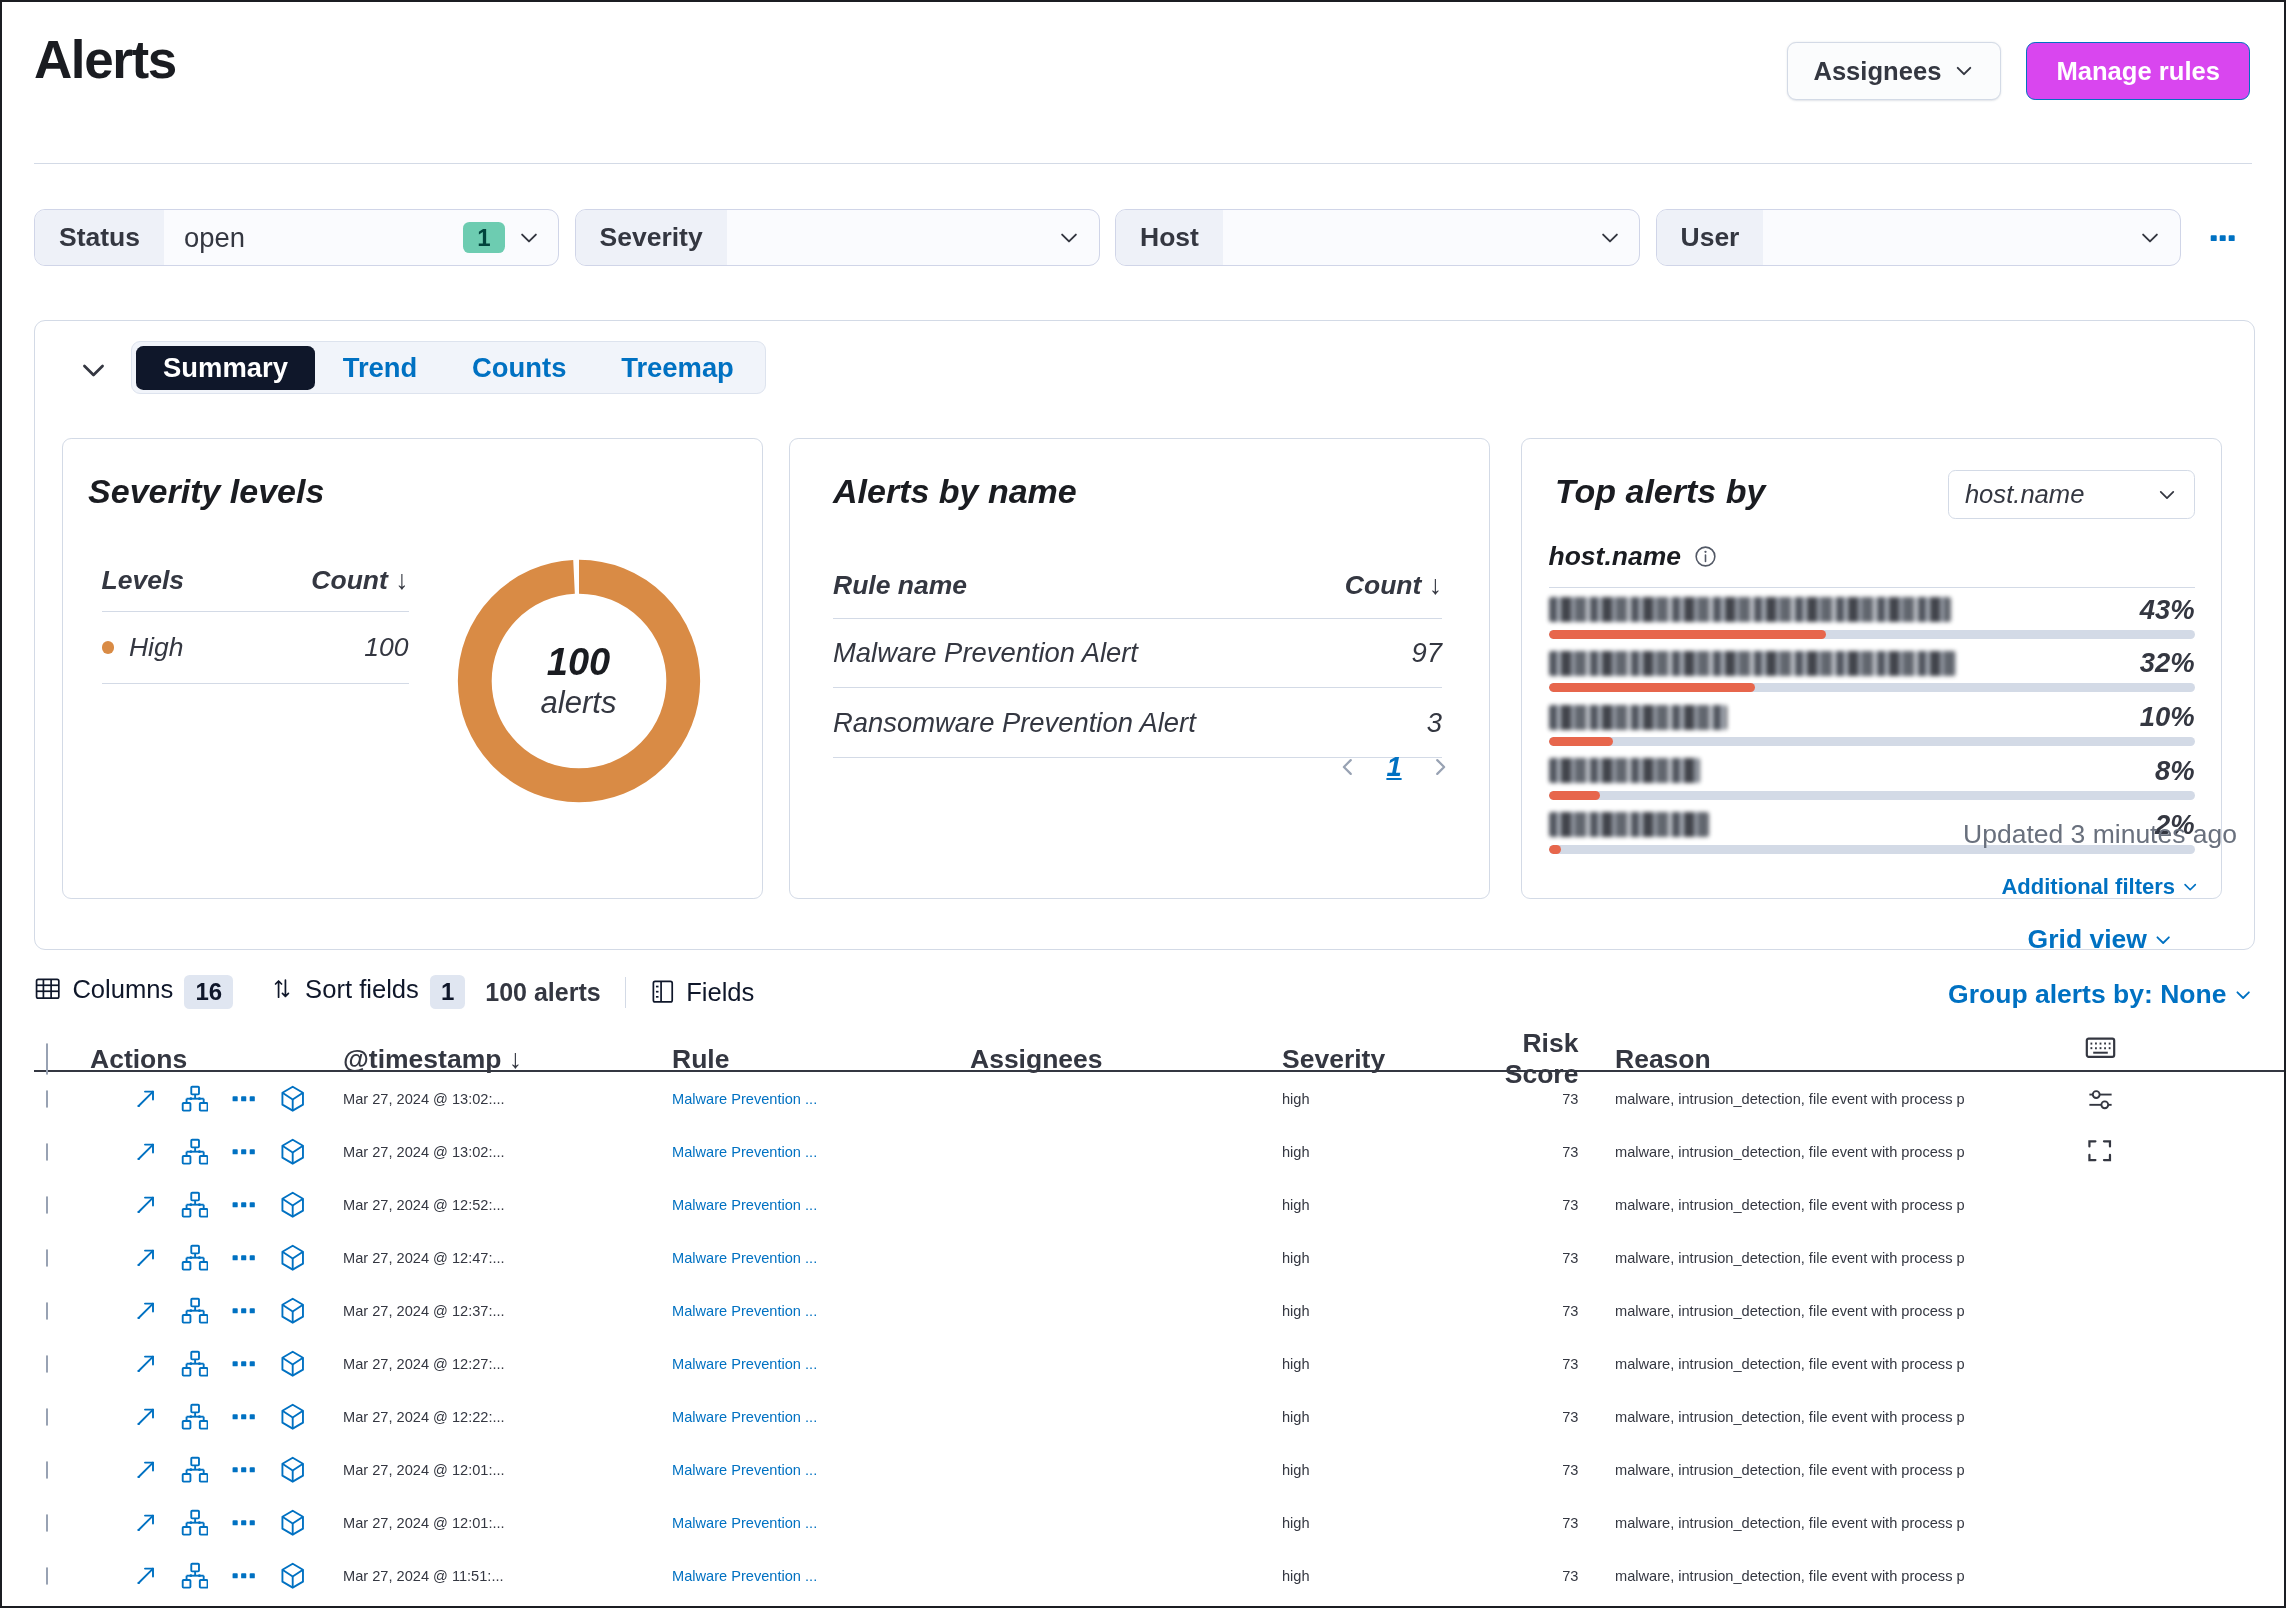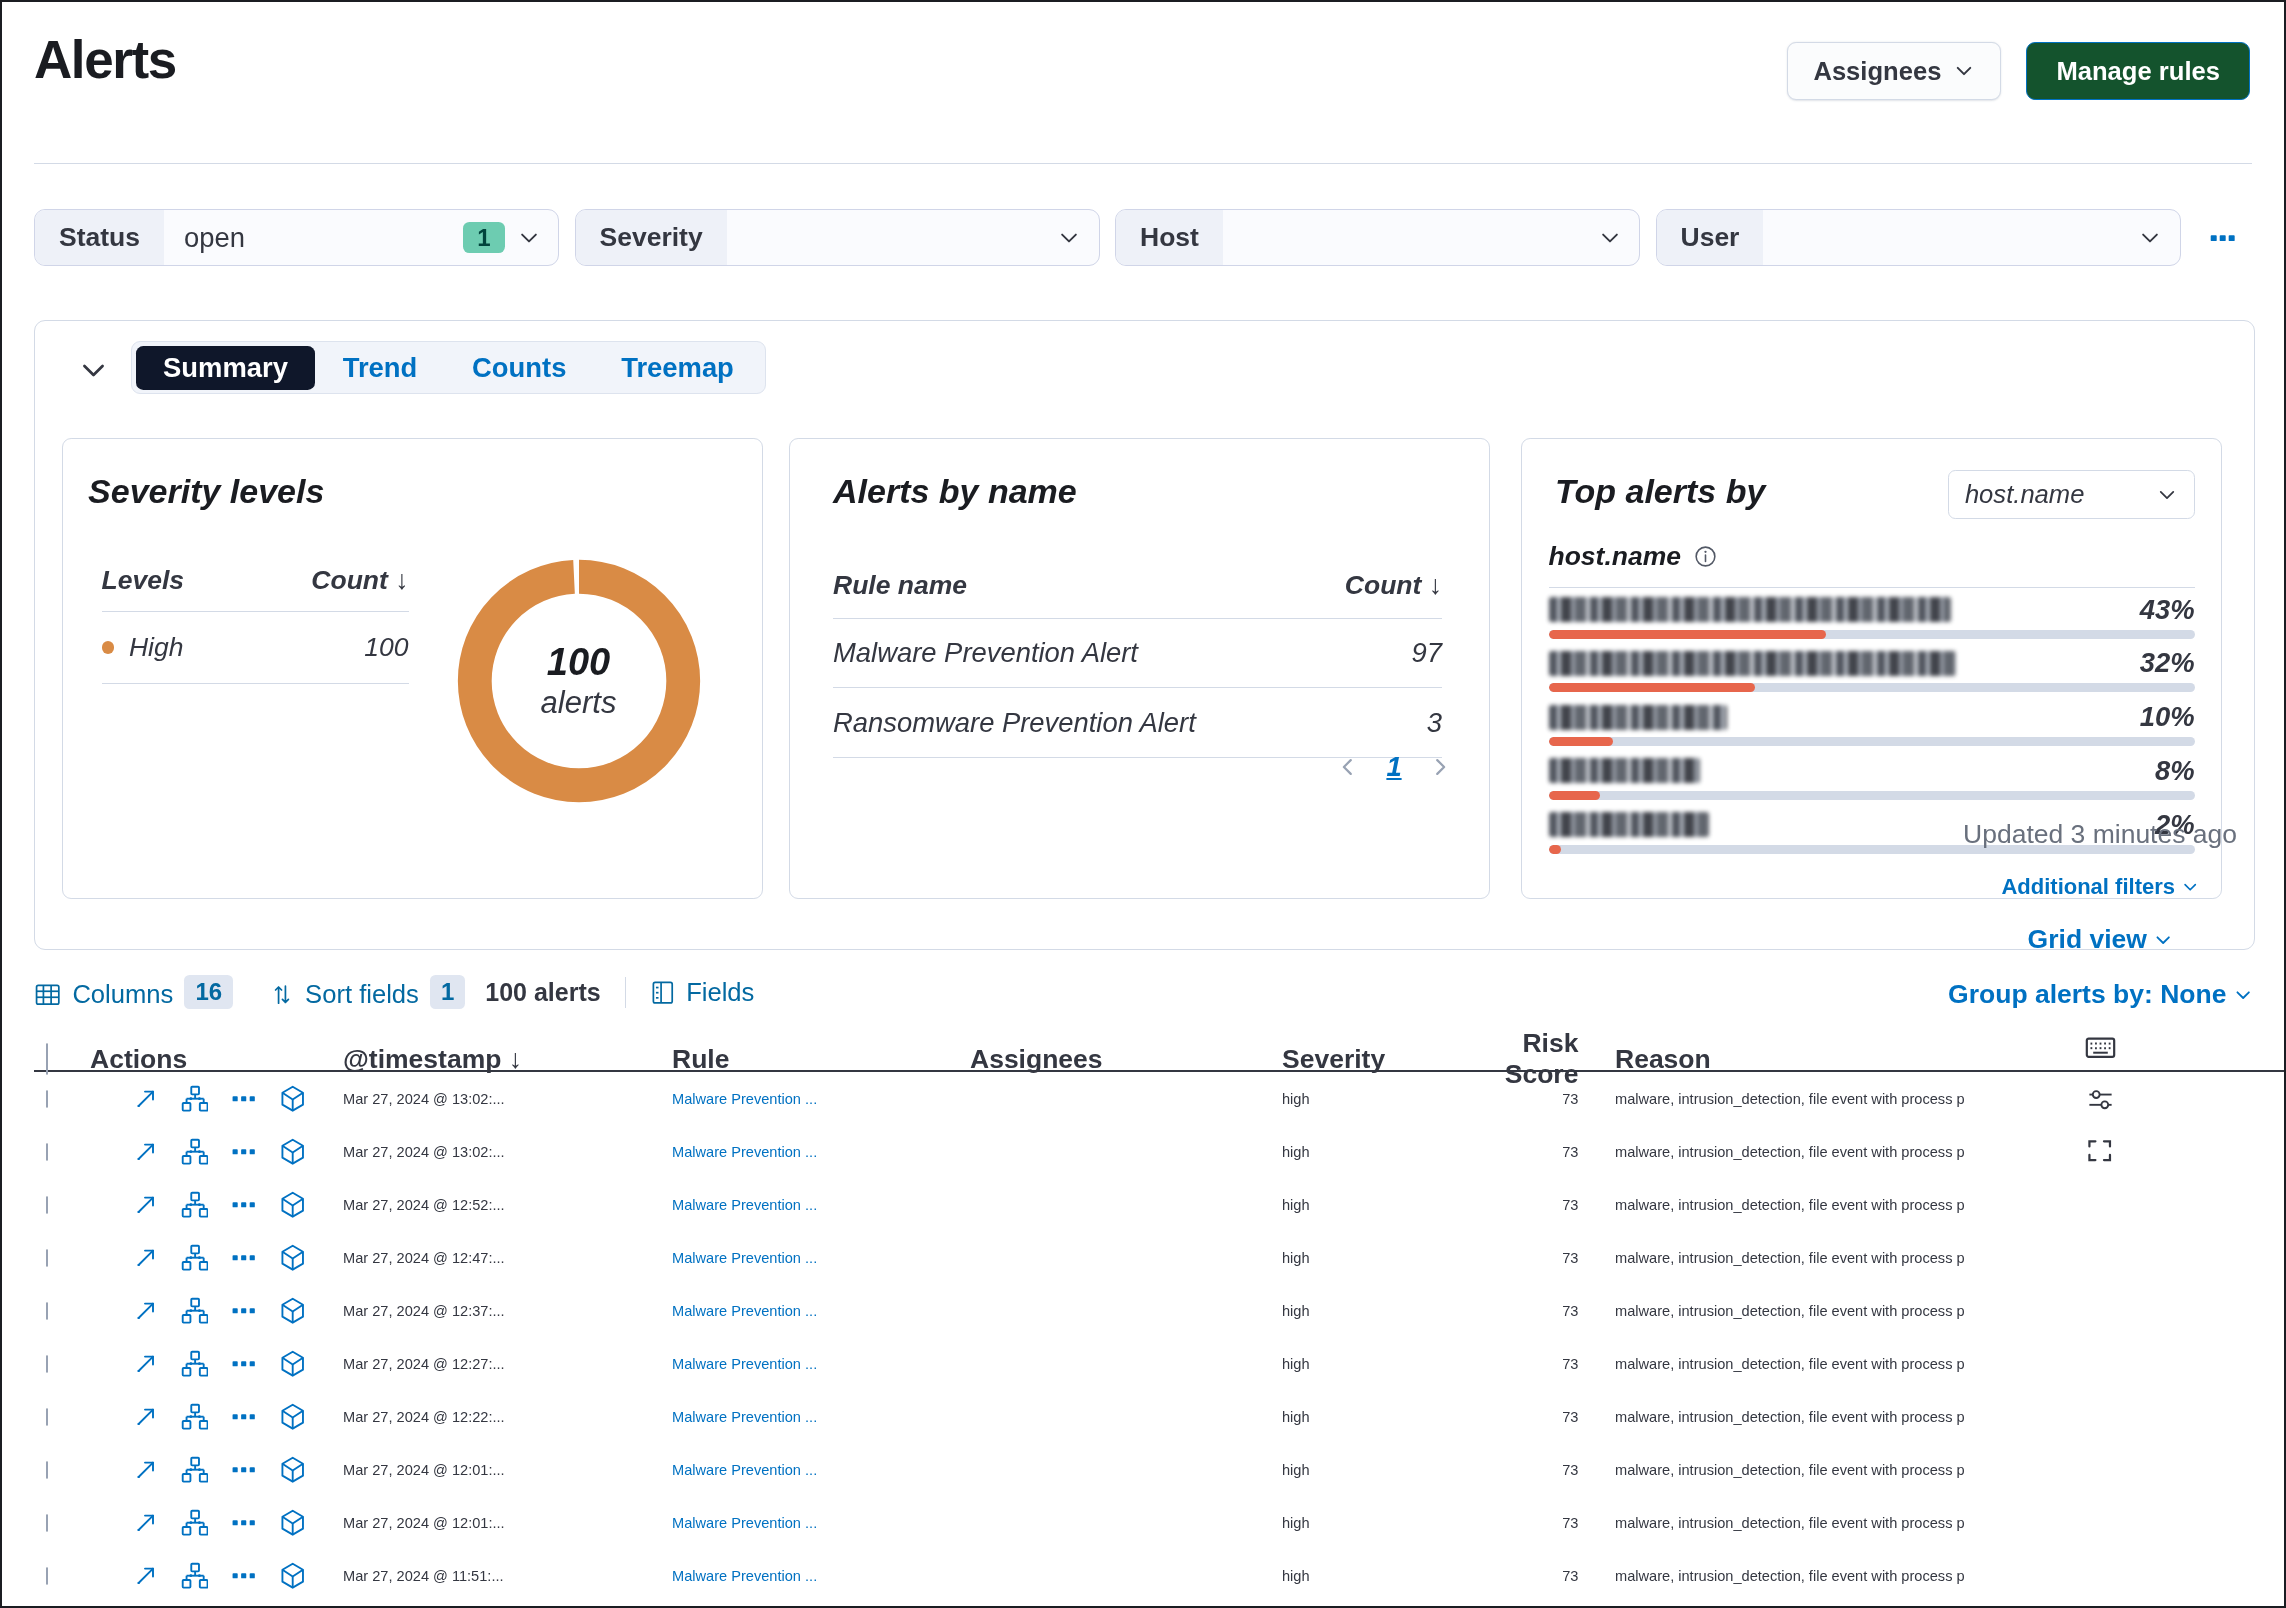--- a/index.html
+++ b/index.html
@@ -5,21 +5,21 @@
   html,body{margin:0;padding:0;background:#fff;}
   .page{position:relative;width:2286px;height:1608px;background:#fff;border:2.7px solid #1b1d22;
         box-sizing:border-box;overflow:hidden;font-family:"Liberation Sans","DejaVu Sans",sans-serif;color:#343741;}
   svg{display:block;}
 
   
   .page-title{position:absolute;left:32px;top:27.4px;font-size:53px;font-weight:800;color:#1a1c21;letter-spacing:-1.4px;}
   .header-buttons{position:absolute;right:34px;top:40px;display:flex;gap:25.6px;align-items:center;}
   .btn{height:58px;display:flex;align-items:center;gap:12.8px;border-radius:9.1px;font-size:25.6px;font-weight:600;cursor:pointer;box-sizing:border-box;}
   .btn-secondary{background:#fbfcfd;border:0.9px solid #d3dae6;color:#343741;padding:0 25.6px;box-shadow:0 0.9px 1.8px rgba(152,162,179,.3);}
-  .btn-primary{background:#14532d;border:0.9px solid #0071c2;color:#fff;padding:0 29px;}
+  .btn-primary{background:#d946ef;border:0.9px solid #0071c2;color:#fff;padding:0 29px;}
   .header-rule{position:absolute;left:32px;right:32px;top:161px;border-bottom:0.9px solid #d3dae6;}
 
   
   .filter-row{position:absolute;left:32px;top:207px;display:flex;gap:15.5px;align-items:center;}
   .filter-pill{width:525px;height:57px;border:0.9px solid #d0d5e8;border-radius:11px;background:#fafbfe;
                display:flex;align-items:center;overflow:hidden;cursor:pointer;box-sizing:border-box;}
   .filter-label{background:#eef1f8;height:100%;display:flex;align-items:center;padding:0 24px;font-weight:700;font-size:26.5px;color:#343741;}
   .filter-value{flex:1;padding:0 20px;font-size:27.4px;color:#343741;display:flex;align-items:center;}
   .filter-count{background:#6dccb1;color:#00443c;font-weight:700;font-size:24px;min-width:27.4px;height:31px;border-radius:6.4px;
                 display:flex;align-items:center;justify-content:center;padding:0 7.3px;margin-right:12.8px;}
@@ -67,21 +67,21 @@
   .ta-row{margin-bottom:9.1px;}
   .ta-label-line{display:flex;justify-content:space-between;align-items:center;height:31px;}
   .ta-pct{font-size:27.4px;font-weight:700;color:#343741;}
   .bar-track{margin-top:4.6px;height:9.1px;border-radius:4.6px;background:#d3dae6;overflow:hidden;}
   .bar-fill{height:100%;border-radius:4.6px;background:#e7664c;}
   .redacted{height:25px;border-radius:2.7px;filter:blur(2.3px);opacity:.9;
             background:repeating-linear-gradient(90deg,#3e434d 0 8.2px,#aab0ba 8.2px 12px,#2d3038 12px 22px,#8d939e 22px 25.6px,#51565f 25.6px 37px,#c6cad1 37px 41px);}
 
   
   .toolbar{position:absolute;left:32px;right:32px;top:967px;height:46px;display:flex;align-items:center;font-size:25.6px;}
-  .tb-item{display:flex;align-items:flex-end;gap:11px;cursor:pointer;color:#0369a1;}
+  .tb-item{display:flex;align-items:flex-start;gap:11px;cursor:pointer;color:#0f172a;}
   .tb-badge{background:#e0e6f1;border-radius:5.5px;padding:2.7px 11px;font-weight:700;font-size:24px;}
   .tb-count{margin-left:20px;font-size:25px;font-weight:600;}
   .tb-divider{width:0.9px;height:31px;background:#d3dae6;margin:0 24px;}
   .tb-right{margin-left:auto;display:flex;align-items:center;gap:24px;flex-direction:column;}
   .tb-updated{color:#69707d;font-size:26.5px;}
   .tb-link{color:#0071c2;font-weight:600;font-size:26.5px;display:flex;align-items:center;gap:7.3px;cursor:pointer;}
   .tb-link.small{font-size:22px;}
   .tb-icon{color:#343741;cursor:pointer;}
 
   

